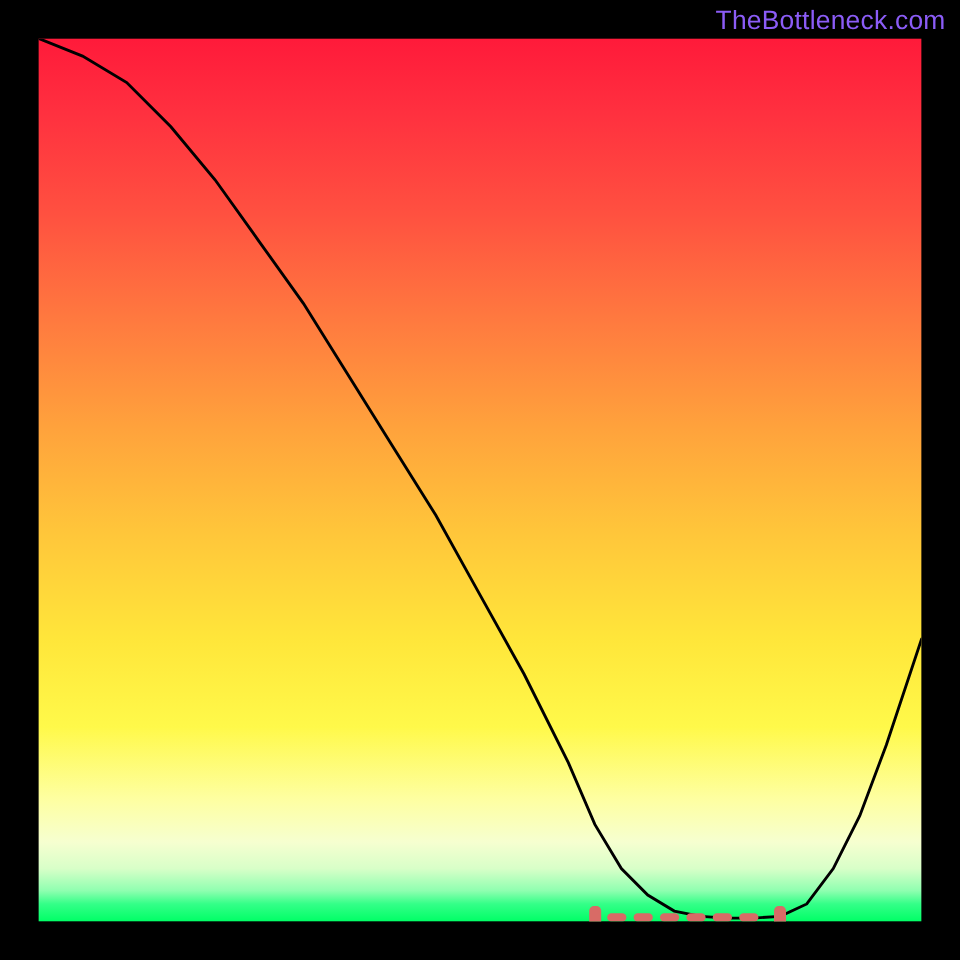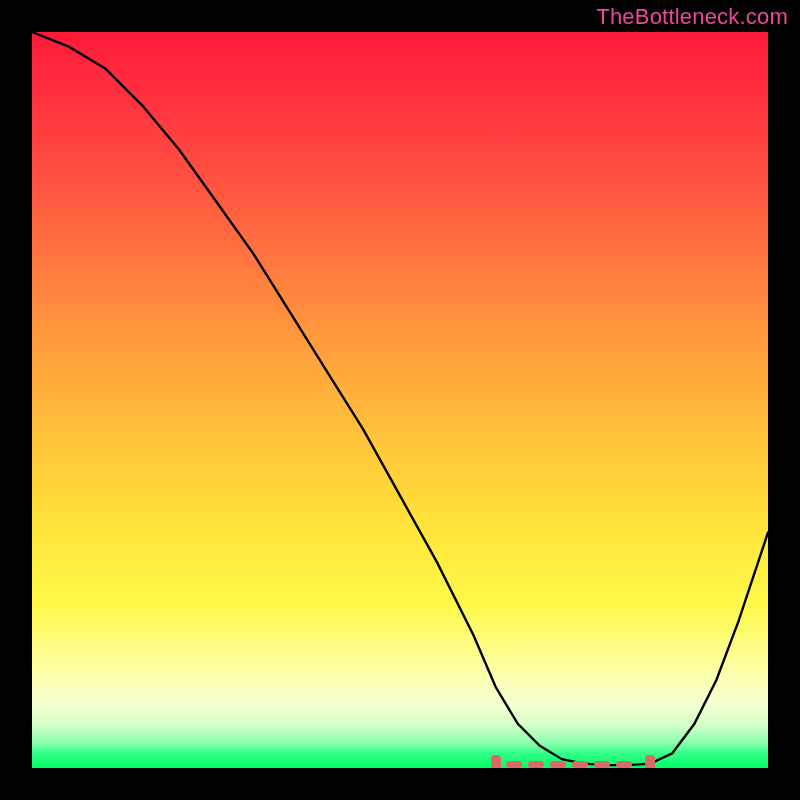--- a/index.html
+++ b/index.html
@@ -7,21 +7,21 @@
   .frame {
     position: relative;
     width: 800px;
     height: 800px;
     background: #000;
   }
   .watermark {
     position: absolute;
     top: 4px;
     right: 12px;
-    color: #ec4899;
+    color: #8b5cf6;
     font-family: Arial, Helvetica, sans-serif;
     font-size: 22px;
     letter-spacing: 0.2px;
     z-index: 5;
   }
   .plot {
     position: absolute;
     left: 32px;
     top: 32px;
     width: 736px;

